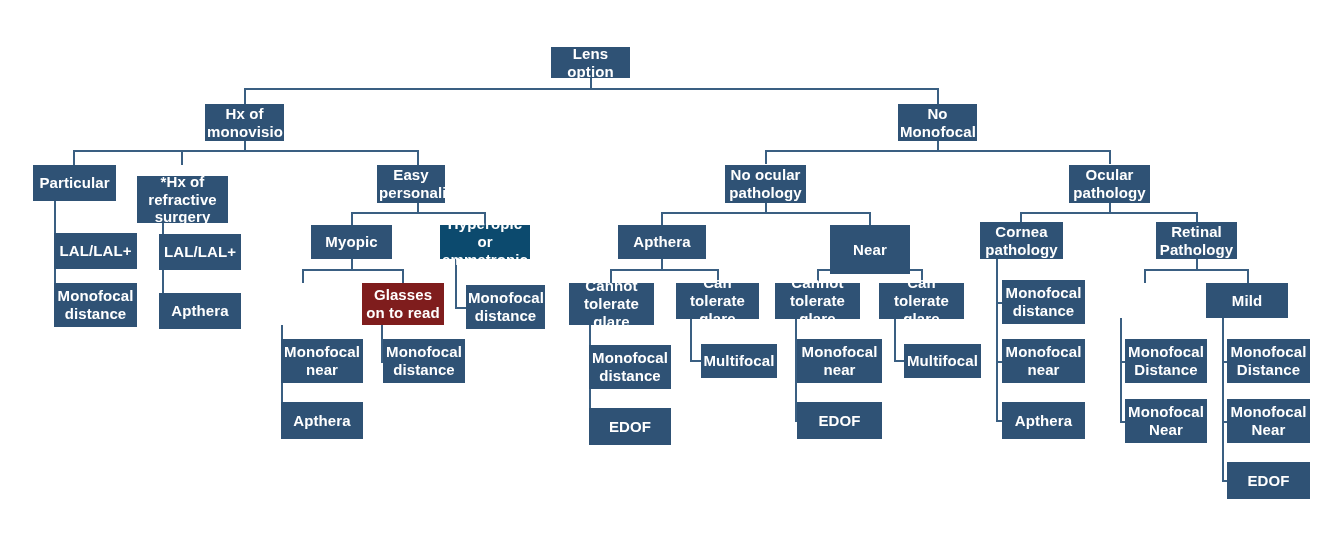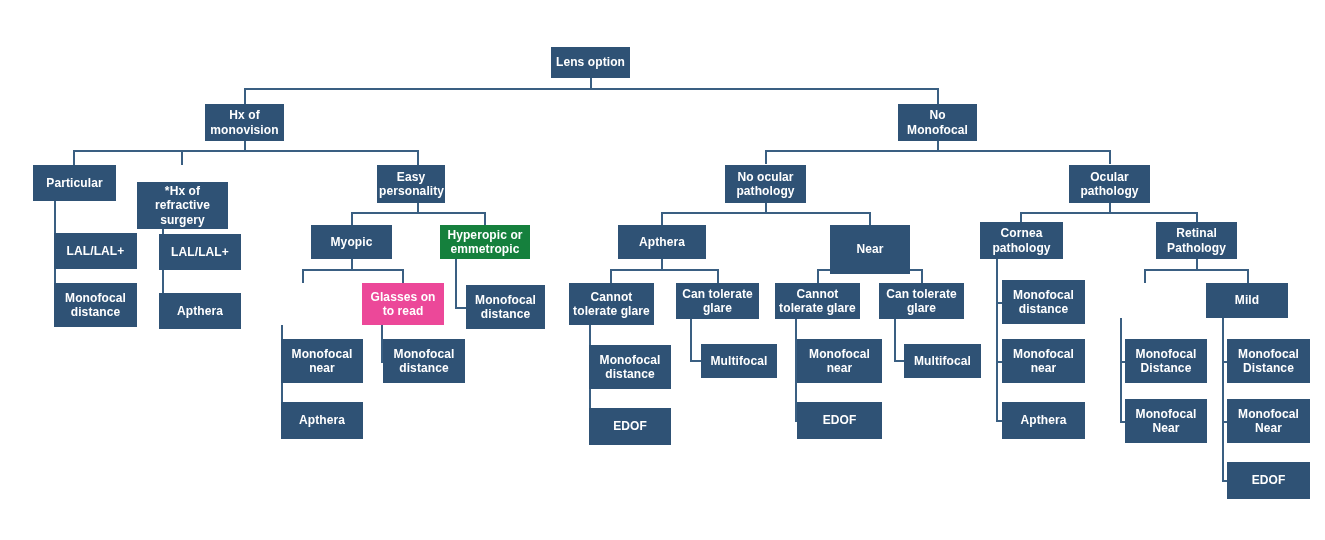--- a/index.html
+++ b/index.html
@@ -19,21 +19,21 @@
   .node {
     position: absolute;
     box-sizing: border-box;
     background: #2f5275;
     color: #ffffff;
     display: flex;
     align-items: center;
     justify-content: center;
     text-align: center;
     line-height: 1.18;
-    font-size: 12px;
+    font-size: 15px;
     font-weight: 600;
     letter-spacing: 0.1px;
     padding: 2px 2px;
     z-index: 2;
   }
   .node .txt { display: block; width: 100%; }
   
   .conn {
     position: absolute;
     background: #3a5f82;
@@ -156,21 +156,21 @@
   </div>
 
   <div class="node" style="left: 898px; top: 104px; width: 79px; height: 37px; background: rgb(47, 82, 117); color: rgb(255, 255, 255);">
     <span class="txt">No Monofocal</span>
   </div>
 
   <div class="node" style="left: 33px; top: 165px; width: 83px; height: 36px; background: rgb(47, 82, 117); color: rgb(255, 255, 255);">
     <span class="txt">Particular</span>
   </div>
 
-  <div class="node" style="left: 137px; top: 182px; width: 91px; height: 47px; background: rgb(47, 82, 117); color: rgb(255, 255, 255);">
+  <div class="node" style="left: 137px; top: 176px; width: 91px; height: 47px; background: rgb(47, 82, 117); color: rgb(255, 255, 255);">
     <span class="txt">*Hx of refractive surgery</span>
   </div>
 
   <div class="node" style="left: 377px; top: 165px; width: 68px; height: 38px; background: rgb(47, 82, 117); color: rgb(255, 255, 255);">
     <span class="txt">Easy personality</span>
   </div>
 
   <div class="node" style="left: 54px; top: 233px; width: 83px; height: 36px; background: rgb(47, 82, 117); color: rgb(255, 255, 255);">
     <span class="txt">LAL/LAL+</span>
   </div>
@@ -184,26 +184,26 @@
   </div>
 
   <div class="node" style="left: 159px; top: 293px; width: 82px; height: 36px; background: rgb(47, 82, 117); color: rgb(255, 255, 255);">
     <span class="txt">Apthera</span>
   </div>
 
   <div class="node" style="left: 311px; top: 225px; width: 81px; height: 34px; background: rgb(47, 82, 117); color: rgb(255, 255, 255);">
     <span class="txt">Myopic</span>
   </div>
 
-  <div class="node" style="left: 440px; top: 225px; width: 90px; height: 34px; background: #15803d; color: rgb(255, 255, 255);">
+  <div class="node" style="left: 440px; top: 225px; width: 90px; height: 34px; background: #0c4a6e; color: rgb(255, 255, 255);">
     <span class="txt">Hyperopic or emmetropic</span>
   </div>
 
 
-  <div class="node" style="left: 362px; top: 283px; width: 82px; height: 42px; background: #ec4899; color: rgb(255, 255, 255);">
+  <div class="node" style="left: 362px; top: 283px; width: 82px; height: 42px; background: #7f1d1d; color: rgb(255, 255, 255);">
     <span class="txt">Glasses on to read</span>
   </div>
 
   <div class="node" style="left: 466px; top: 285px; width: 79px; height: 44px; background: rgb(47, 82, 117); color: rgb(255, 255, 255);">
     <span class="txt">Monofocal distance</span>
   </div>
 
   <div class="node" style="left: 281px; top: 339px; width: 82px; height: 44px; background: rgb(47, 82, 117); color: rgb(255, 255, 255);">
     <span class="txt">Monofocal near</span>
   </div>

